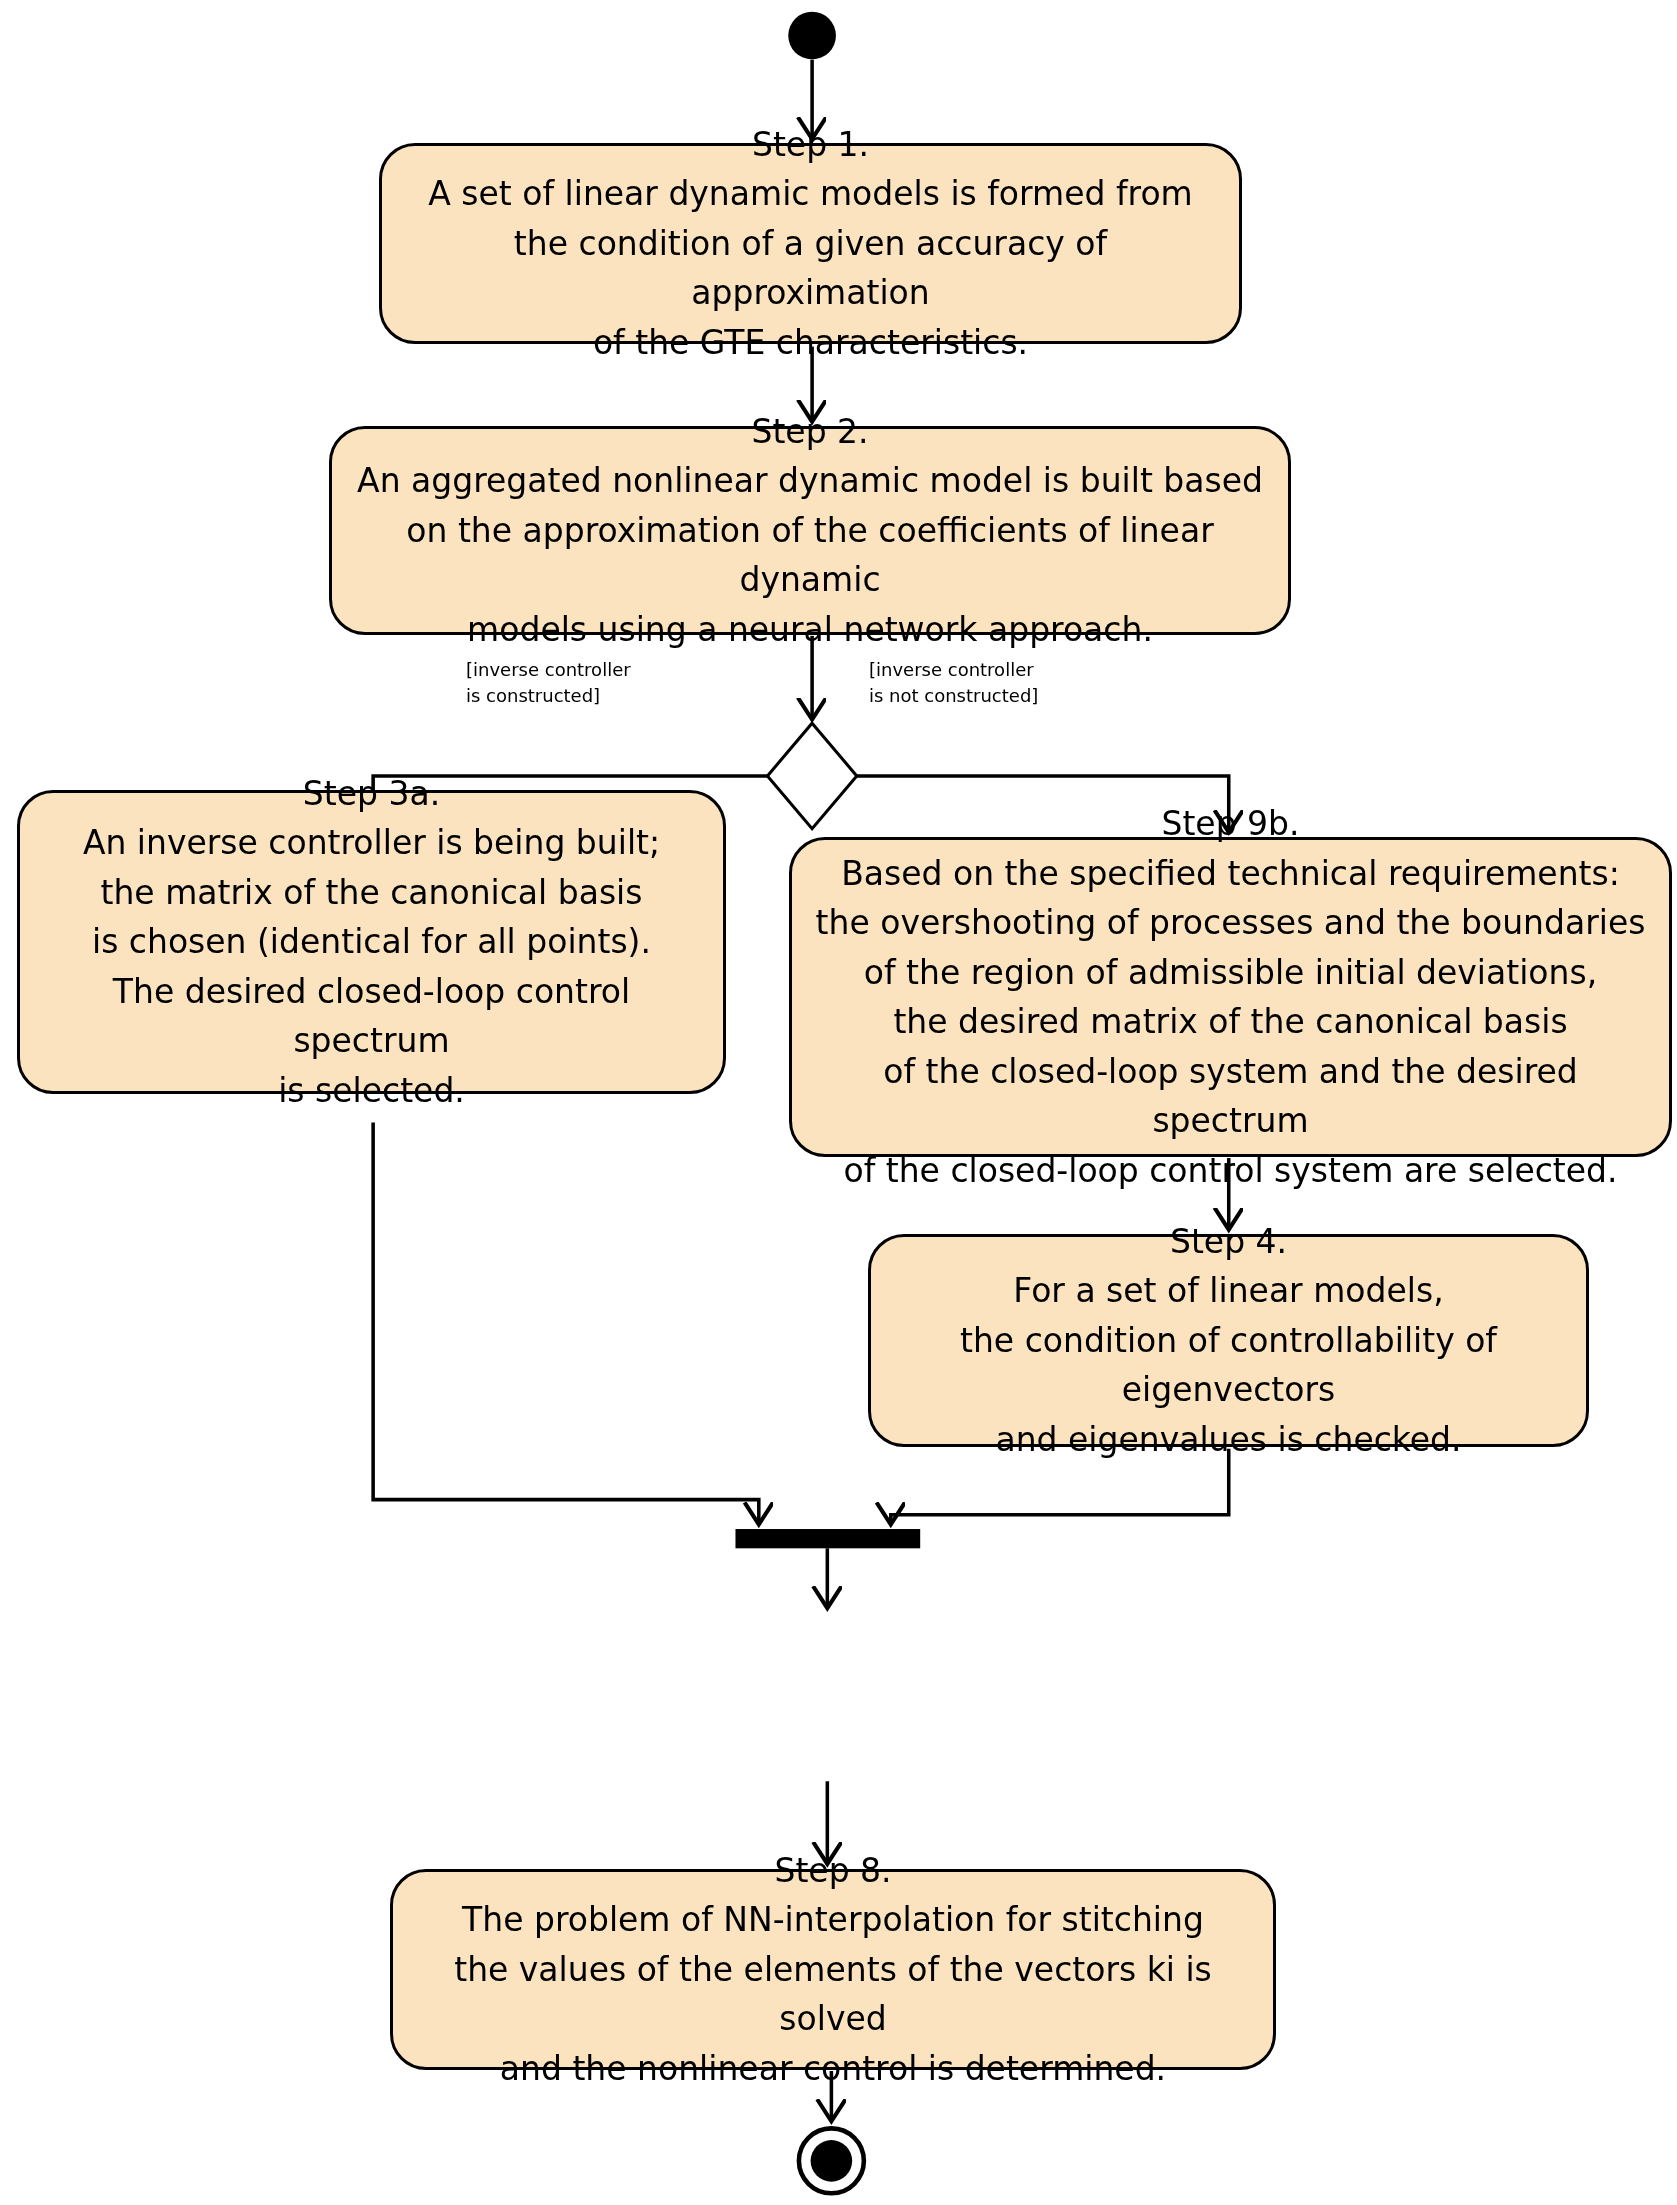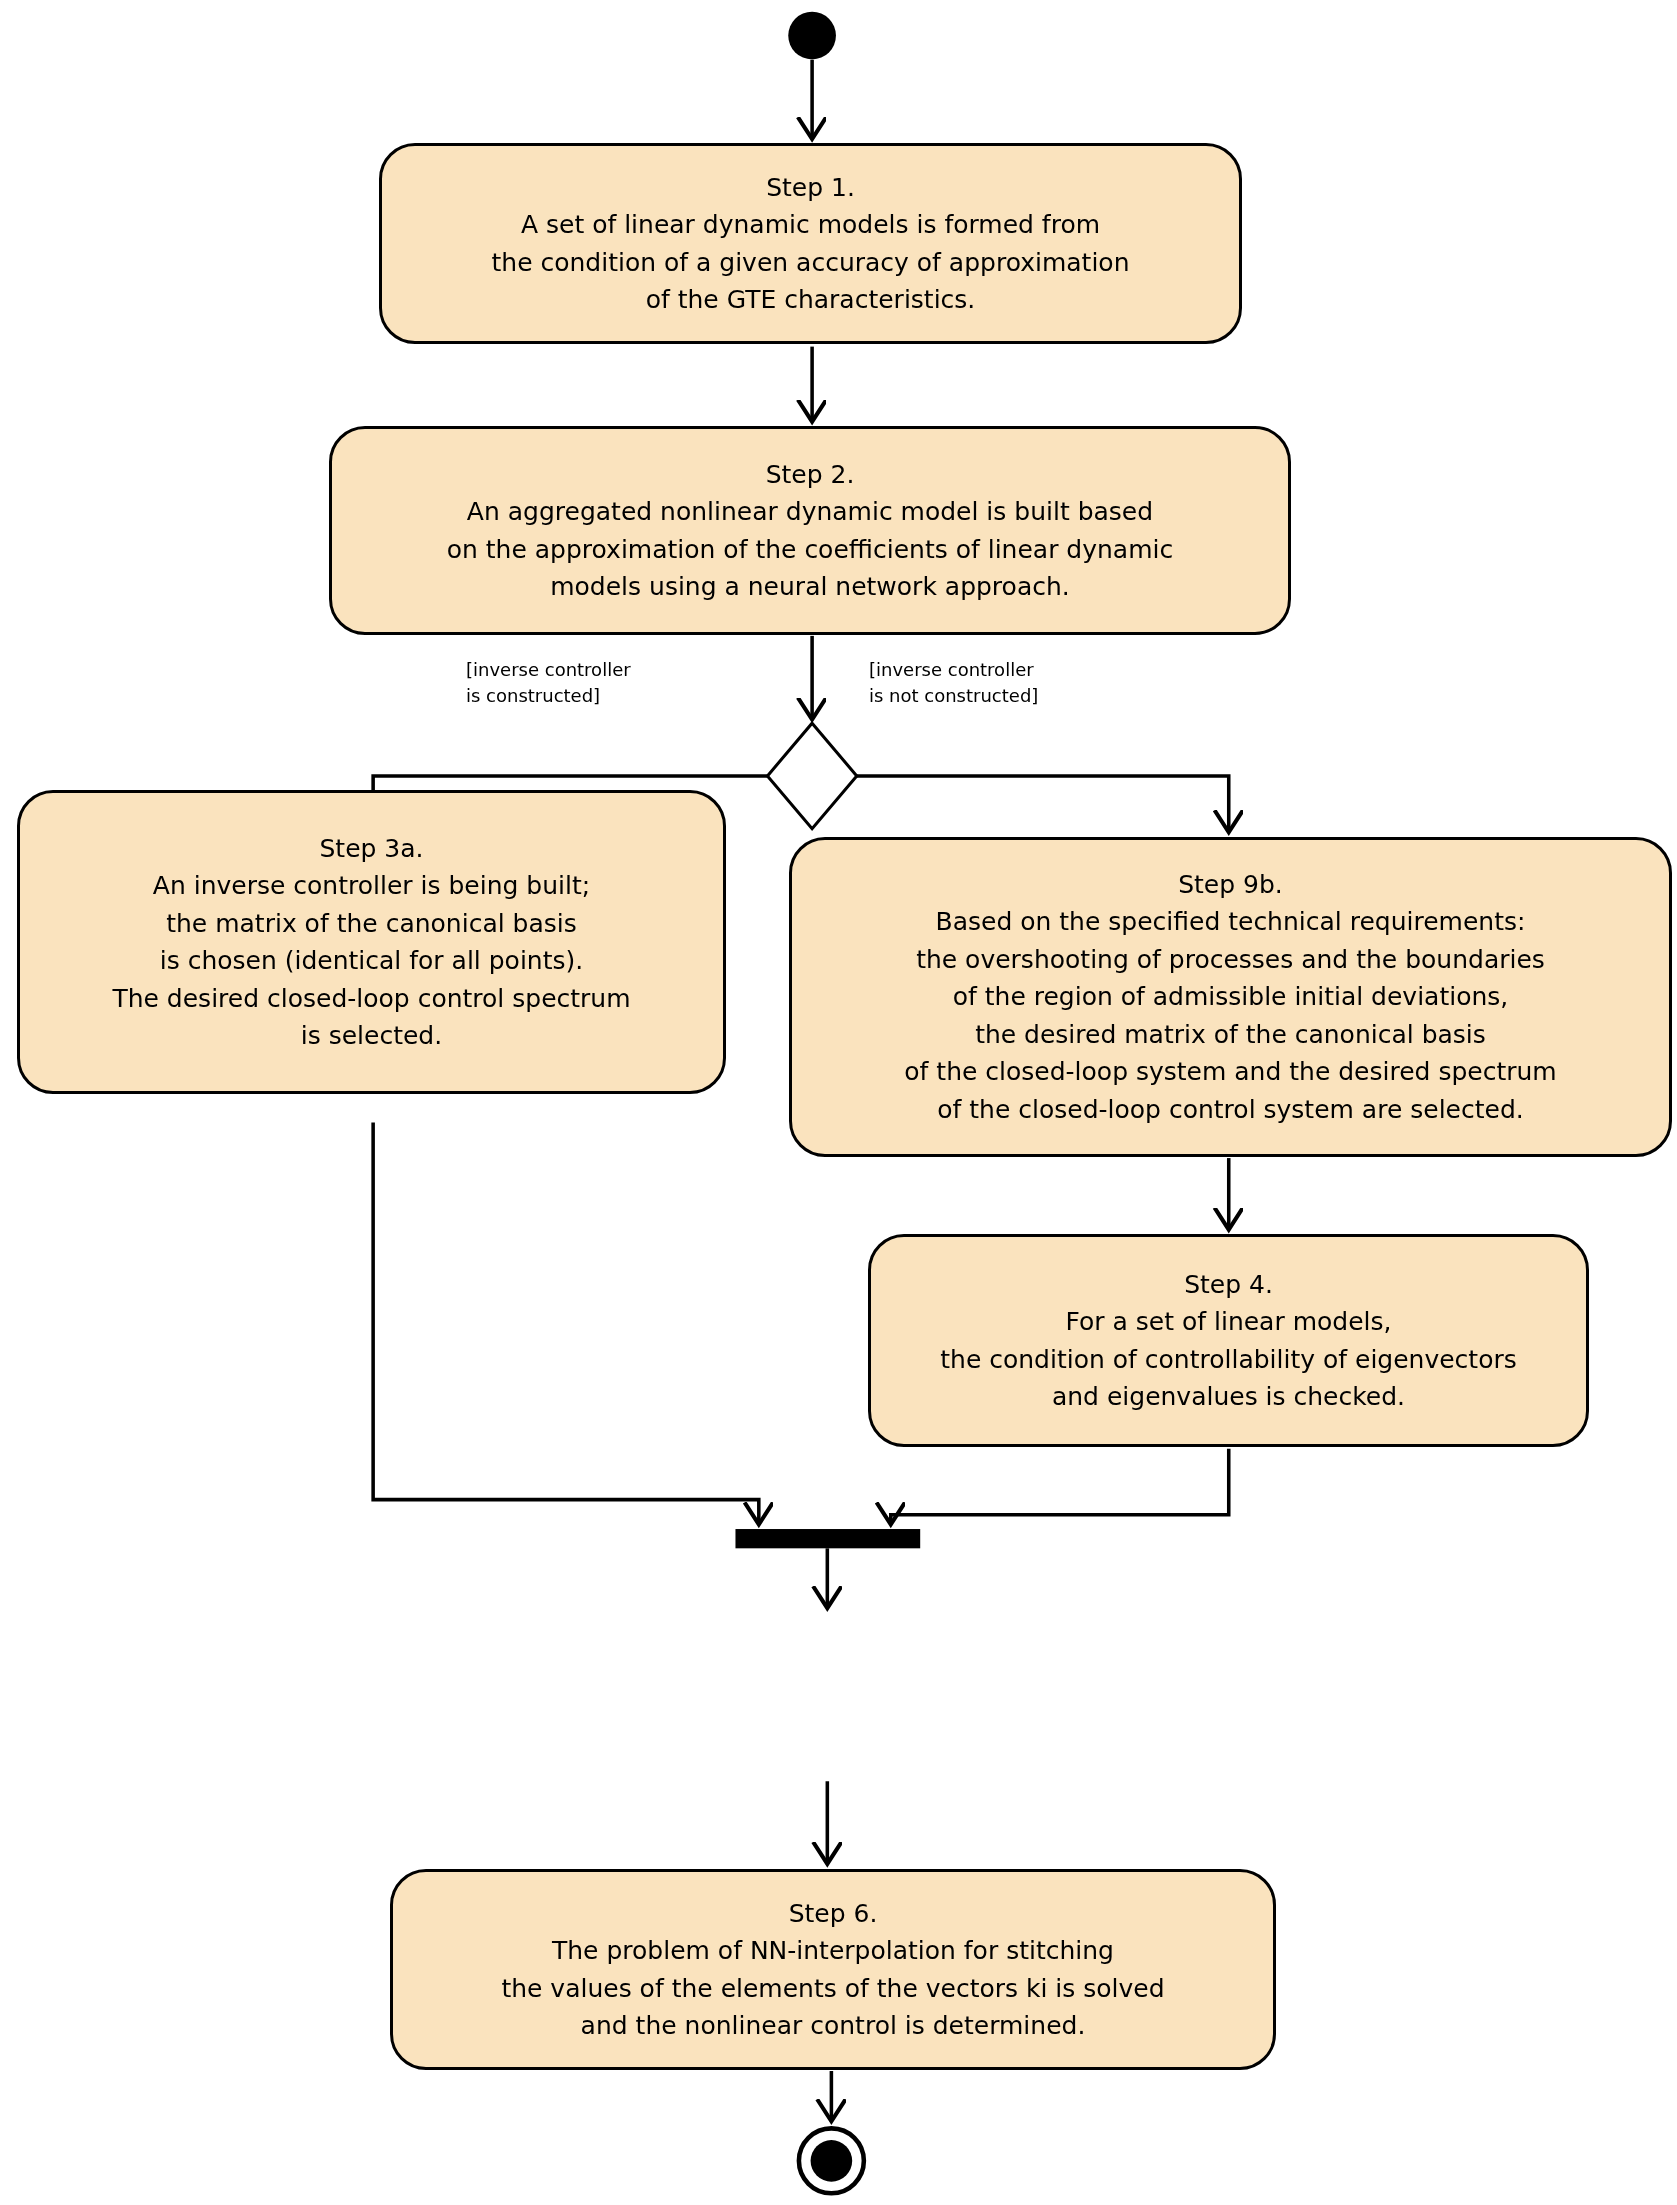--- a/index.html
+++ b/index.html
@@ -31,21 +31,21 @@
   .activity {
     position: absolute;
     box-sizing: border-box;
     background: #FAE3BE;
     border: 3.6px solid #000000;
     border-radius: 36px;
     display: flex;
     align-items: center;
     justify-content: center;
     text-align: center;
-    font-size: 25px;
+    font-size: 33px;
     line-height: 1.5;
     white-space: pre-line;
     padding: 5px 15px;
   }
   .guard {
     position: absolute;
     font-size: 18px;
     line-height: 1.45;
     white-space: pre-line;
     text-align: left;
@@ -113,21 +113,21 @@
 Based on the specified technical requirements:
 the overshooting of processes and the boundaries
 of the region of admissible initial deviations,
 the desired matrix of the canonical basis
 of the closed-loop system and the desired spectrum
 of the closed-loop control system are selected.</div>
   <div class="activity" id="step4">Step 4.
 For a set of linear models,
 the condition of controllability of eigenvectors
 and eigenvalues is checked.</div>
-  <div class="activity" id="step6">Step 6.
+  <div class="activity" id="step6">Step 8.
 The problem of NN-interpolation for stitching
 the values of the elements of the vectors ki is solved
 and the nonlinear control is determined.</div>
 
   <div class="guard" id="guard-left">[inverse controller
 is constructed]</div>
   <div class="guard" id="guard-right">[inverse controller
 is not constructed]</div>
 
 </div>

